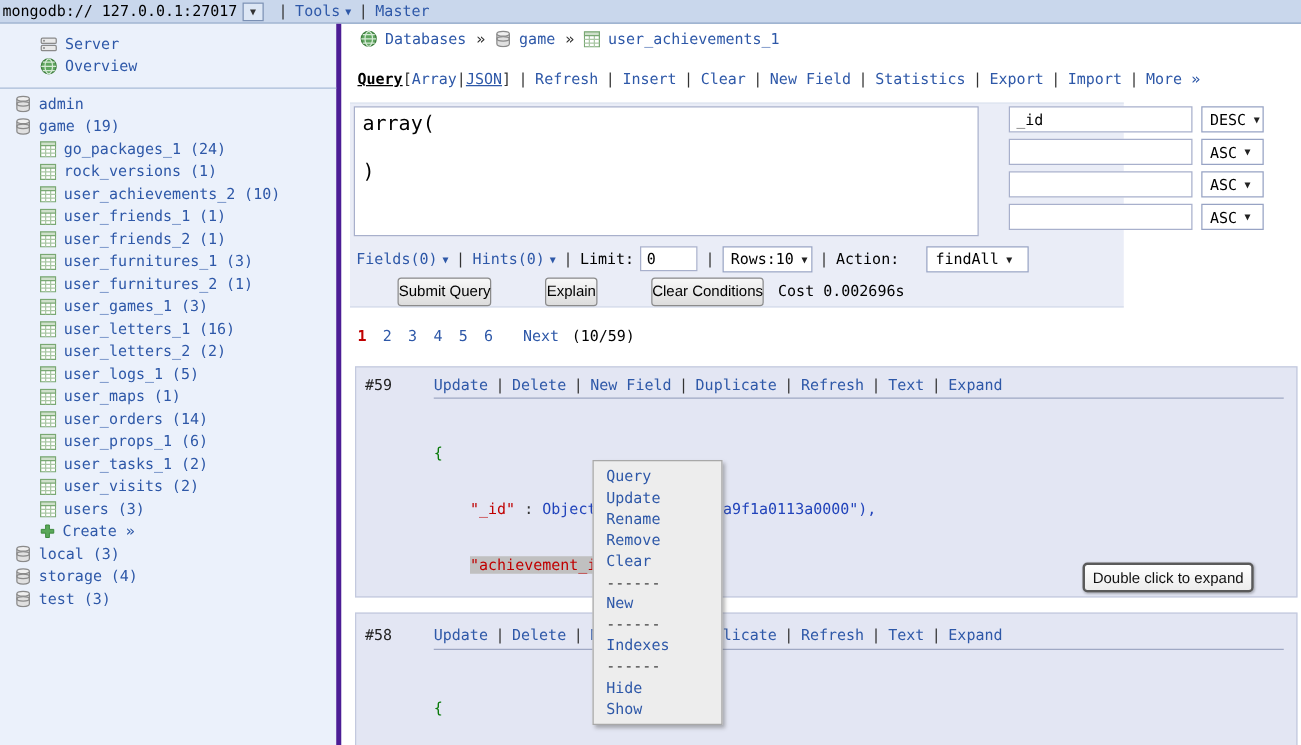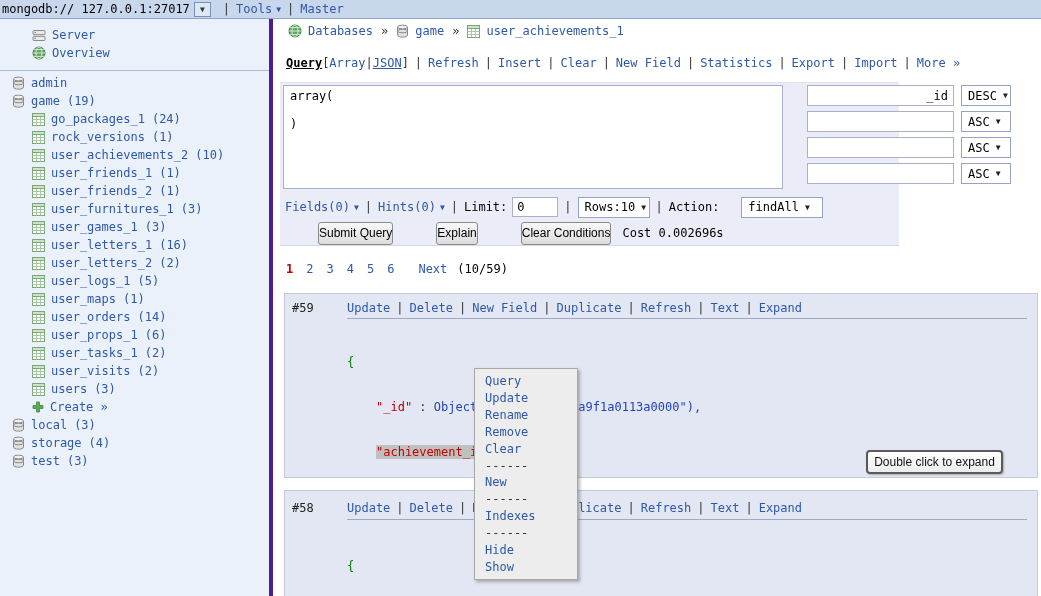--- a/index.html
+++ b/index.html
@@ -36,23 +36,23 @@
   .raquo { color:#333; margin:0 2px; }
   .toolbar { position:absolute; left:12px; top:37px; display:flex; align-items:center; white-space:nowrap; }
   .toolbar .mode { font-weight:bold; color:#000; text-decoration:underline; }
   .toolbar .brk { color:#333; }
   .underl { text-decoration:underline; }
 
   
   .qform { position:absolute; left:6px; right:0; top:63px; height:164px; background:#eaedf7;
            border-top:1px solid #dde3f0; border-bottom:1px solid #d4daea; }
   .qtext { position:absolute; left:3px; top:2px; width:500px; height:104px; border:1px solid #a8b0cc;
-           background:#fff; font-family:"DejaVu Sans Mono",monospace; font-size:12px; padding:3px 6px; resize:none; }
+           background:#fff; font-family:"DejaVu Sans Mono",monospace; font-size:16px; padding:3px 6px; resize:none; }
   .sort-input { position:absolute; left:527px; width:147px; height:21px; border:1px solid #a8b0cc;
-                padding:0 5px; font-family:"DejaVu Sans Mono",monospace; font-size:12px; background:#fff;text-align:right; }
+                padding:0 5px; font-family:"DejaVu Sans Mono",monospace; font-size:12px; background:#fff; }
   .sel-box { border:1px solid #97a3c4; background:#fff; height:21px; display:inline-flex; align-items:center;
              justify-content:flex-start; padding:0 4px 0 6px; cursor:pointer; }
   .sel-box .sc { font-size:8px; color:#222; margin-left:6px; }
   .sort-sel { position:absolute; left:681px; width:50px; }
   .optrow { position:absolute; left:5px; top:113px; height:22px; display:flex; align-items:center; }
   .optrow .lbl { color:#000; }
   .limit-input { width:46px; height:20px; border:1px solid #a8b0cc; padding:0 4px;
                  font-family:"DejaVu Sans Mono",monospace; font-size:12px; background:#fff; }
   .btnrow { position:absolute; left:4px; top:138px; height:24px; display:flex; align-items:center; gap:9px; }
   .btn { height:23px; padding:0 0; border:1px solid #8b8b8b; border-radius:3px;
@@ -211,20 +211,30 @@
       </div>
     <div class="srow lvl-col">
         <span class="icon">
           <svg width="13" height="13" viewBox="0 0 13 13">
             <rect x=".5" y=".5" width="12" height="12" fill="#fff" stroke="#79a873"></rect>
             <path d="M.5 6.5h12M.5 9.5h12M4.5.5v12M8.5.5v12" stroke="#aac7a5" fill="none"></path>
             <rect x=".5" y=".5" width="12" height="3" fill="#cfe0cb" stroke="#79a873"></rect>
           </svg>
         </span>
         <a><span>user_furnitures_1</span><span class="cnt">(3)</span></a>
+      </div>
+    <div class="srow lvl-col">
+        <span class="icon">
+          <svg width="13" height="13" viewBox="0 0 13 13">
+            <rect x=".5" y=".5" width="12" height="12" fill="#fff" stroke="#79a873"></rect>
+            <path d="M.5 6.5h12M.5 9.5h12M4.5.5v12M8.5.5v12" stroke="#aac7a5" fill="none"></path>
+            <rect x=".5" y=".5" width="12" height="3" fill="#cfe0cb" stroke="#79a873"></rect>
+          </svg>
+        </span>
+        <a><span>user_furnitures_2</span><span class="cnt">(1)</span></a>
       </div>
     <div class="srow lvl-col">
         <span class="icon">
           <svg width="13" height="13" viewBox="0 0 13 13">
             <rect x=".5" y=".5" width="12" height="12" fill="#fff" stroke="#79a873"></rect>
             <path d="M.5 6.5h12M.5 9.5h12M4.5.5v12M8.5.5v12" stroke="#aac7a5" fill="none"></path>
             <rect x=".5" y=".5" width="12" height="3" fill="#cfe0cb" stroke="#79a873"></rect>
           </svg>
         </span>
         <a><span>user_games_1</span><span class="cnt">(3)</span></a>

